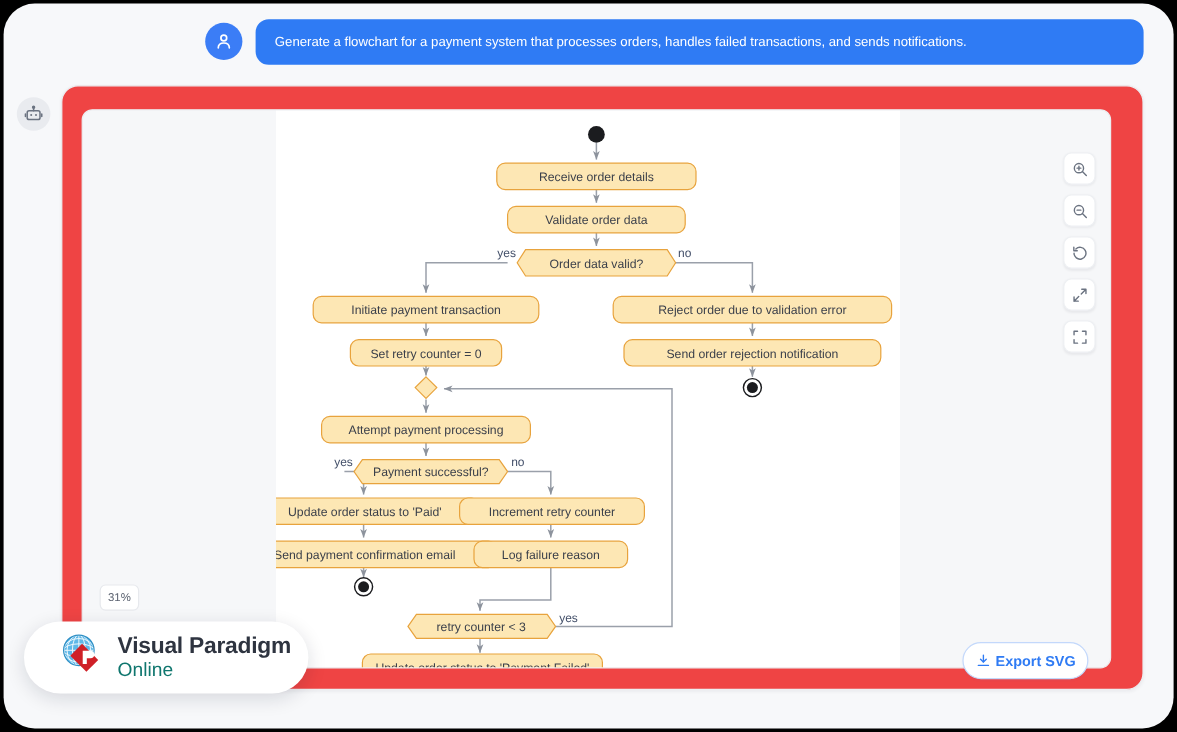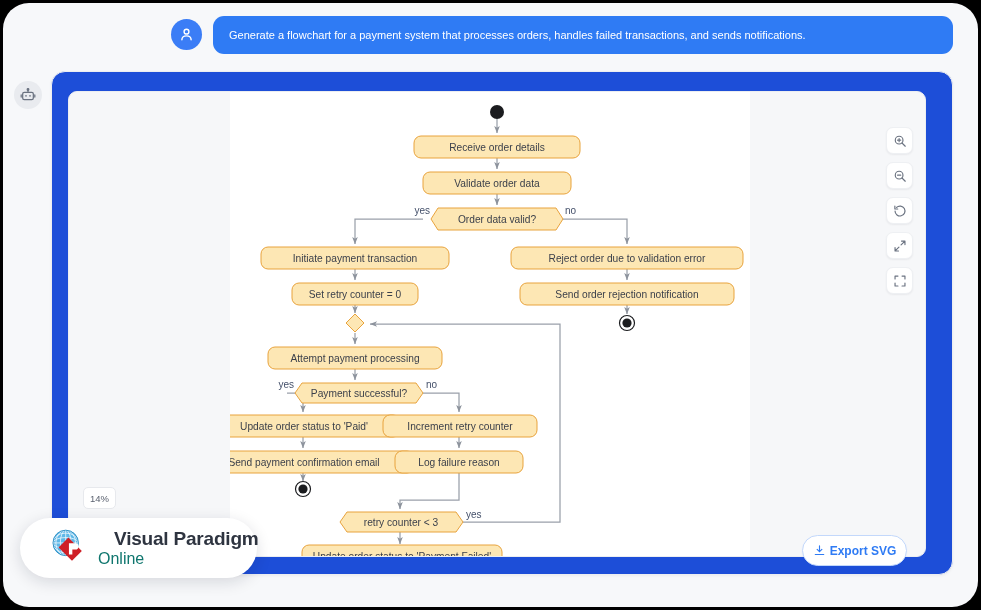--- a/index.html
+++ b/index.html
@@ -57,21 +57,21 @@
     border-radius: 50%;
     background: #e9ebef;
     display: flex; align-items: center; justify-content: center;
   }
 
   
   .result-card {
     position: absolute;
     left: 48px; top: 68px;
     width: 902px; height: 504px;
-    background: #1d4ed8;
+    background: #ef4444;
     border: 1px solid #eceef1;
     border-radius: 14px;
     box-shadow: 0 1px 3px rgba(20,25,40,.05);
     overflow: hidden;
     text-decoration: underline;
   }
 
   
   .canvas-viewport {
     position: absolute;
@@ -155,21 +155,21 @@
     box-shadow: 0 4px 16px rgba(15,22,40,.14);
     display: flex;
     align-items: center;
     gap: 9px;
     padding-left: 26px;
     z-index: 12;
   }
   .vp-text { line-height: 1.08; }
   .vp-text .l1 {
     font-size: 19px; font-weight: bold; color: #2e3440;
-    letter-spacing: -.2px; white-space: nowrap; margin-left: 16px;
+    letter-spacing: -.2px; white-space: nowrap;
   }
   .vp-text .l2 { font-size: 16px; color: #0f766e; }
 </style>
 </head>
 <body>
 
 <div class="page-frame">
 
   <div class="prompt-row">
     <div class="user-avatar">
@@ -379,21 +379,21 @@
         <div class="tool-btn">
           <span>
             <svg width="14" height="14" viewBox="0 0 24 24" fill="none" stroke="#6b7381" stroke-width="2" stroke-linecap="round" stroke-linejoin="round">
               <path d="M3.5 8.5v-5h5M15.5 3.5h5v5M20.5 15.5v5h-5M8.5 20.5h-5v-5"></path>
             </svg>
           </span>
         </div>
       </div>
     </div>
 
-    <div class="zoom-badge" style="left:31px; top:415px;">14%</div>
+    <div class="zoom-badge" style="left:31px; top:415px;">31%</div>
   </div>
 
   <div class="export-btn">
     <span>
       <svg width="13" height="13" viewBox="0 0 24 24" fill="none" stroke="#2f7bf4" stroke-width="2.1" stroke-linecap="round" stroke-linejoin="round">
         <path d="M12 3.5v10.5"></path>
           <path d="M7.6 9.8 L12 14.2 L16.4 9.8"></path>
         <path d="M4.2 19.4h15.6"></path>
       </svg>
     </span>

